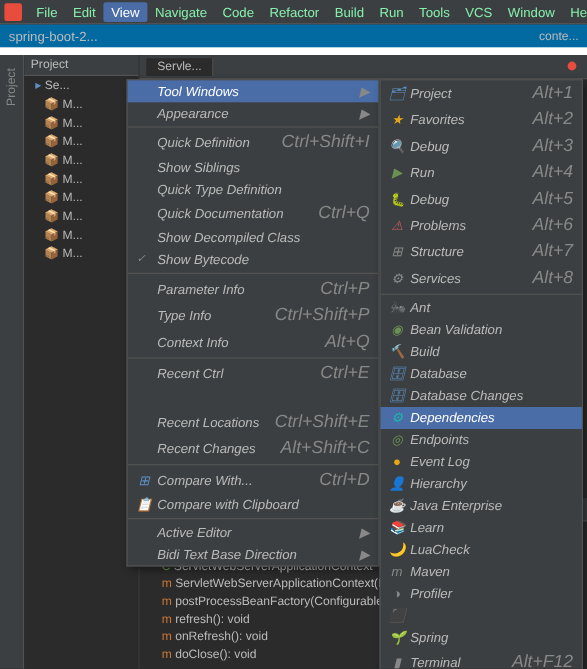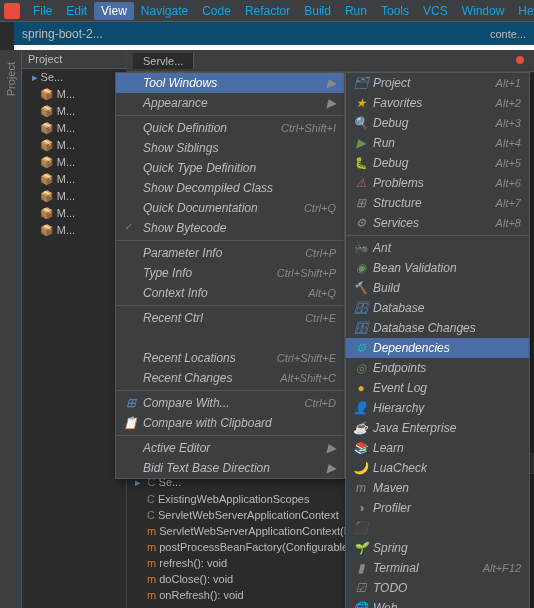--- a/index.html
+++ b/index.html
@@ -20,21 +20,21 @@
       height: 22px;
       display: flex;
       align-items: center;
       padding: 0 4px;
       border-bottom: 1px solid #555;
       position: relative;
       z-index: 100;
     }
     .menu-bar-item {
       padding: 2px 7px;
-      color: #0ea5e9;
+      color: #86efac;
       cursor: pointer;
       font-size: 12px;
       border-radius: 2px;
     }
     .menu-bar-item.view-active {
       background: #4a6da7;
       color: #fff;
     }
 
     
@@ -42,27 +42,26 @@
       width: 16px;
       height: 16px;
       margin-right: 6px;
       background: #e74c3c;
       border-radius: 2px;
       flex-shrink: 0;
     }
 
     
     .title-bar {
-      background: #0c4a6e;
+      background: #0369a1;
       height: 28px;
       display: flex;
       align-items: center;
       padding: 0 8px;
-      border-bottom: 5px solid #ffffff;
-      margin-left: 14px;
+      border-bottom: 7px solid #ffffff;
     }
     .project-title {
       color: #bbb;
       font-size: 12px;
     }
 
     
     .main-area {
       display: flex;
       height: calc(608px - 50px);
@@ -175,21 +174,21 @@
       cursor: pointer;
       color: #bbb;
       font-size: 12px;
       white-space: nowrap;
       font-style: italic;
     }
     .menu-item.highlighted { background: #4a6da7; color: #fff; }
     .menu-item .shortcut {
       margin-left: auto;
       color: #888;
-      font-size: 11px;
+      font-size: 16px;
     }
     .menu-item .arrow {
       margin-left: auto;
       color: #888;
     }
     .menu-separator {
       height: 1px;
       background: #555;
       margin: 2px 0;
     }
@@ -353,24 +352,24 @@
       <div class="bottom-tree-item indent1">
         <span style="color:#cc7832;">m</span> ServletWebServerApplicationContext(De...
       </div>
       <div class="bottom-tree-item indent1">
         <span style="color:#cc7832;">m</span> postProcessBeanFactory(ConfigurableLi...
       </div>
       <div class="bottom-tree-item indent1">
         <span style="color:#cc7832;">m</span> refresh(): void
       </div>
       <div class="bottom-tree-item indent1">
+        <span style="color:#cc7832;">m</span> onRefresh(): void
+      </div>
+      <div class="bottom-tree-item indent1">
         <span style="color:#cc7832;">m</span> doClose(): void
-      </div>
-      <div class="bottom-tree-item indent1">
-        <span style="color:#cc7832;">m</span> onRefresh(): void
       </div>
     </div>
   </div>
 
   <div class="dropdown-overlay">
 
     <div class="view-menu">
       <div class="menu-item highlighted">
         <span class="menu-item-icon"></span>
         <span>Tool Windows</span>
@@ -390,26 +389,26 @@
       <div class="menu-item">
         <span class="menu-item-icon"></span>
         <span>Show Siblings</span>
       </div>
       <div class="menu-item">
         <span class="menu-item-icon"></span>
         <span>Quick Type Definition</span>
       </div>
       <div class="menu-item">
         <span class="menu-item-icon"></span>
-        <span>Show Decompiled Class</span>
-      </div>
-      <div class="menu-item">
-        <span class="menu-item-icon"></span>
         <span>Quick Documentation</span>
         <span class="shortcut">Ctrl+Q</span>
+      </div>
+      <div class="menu-item">
+        <span class="menu-item-icon"></span>
+        <span>Show Decompiled Class</span>
       </div>
       <div class="menu-item">
         <span class="check-icon">✓</span>
         <span>Show Bytecode</span>
       </div>
       <div class="menu-separator"></div>
       <div class="menu-item">
         <span class="menu-item-icon"></span>
         <span>Parameter Info</span>
         <span class="shortcut">Ctrl+P</span>

